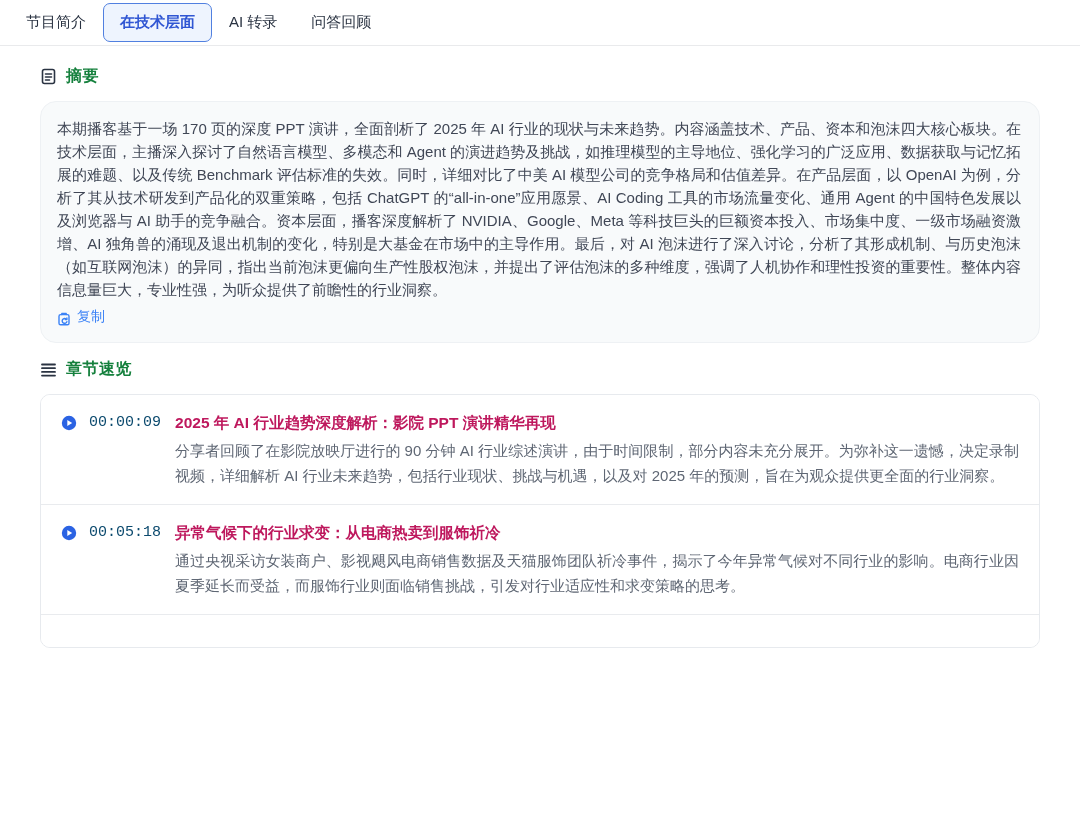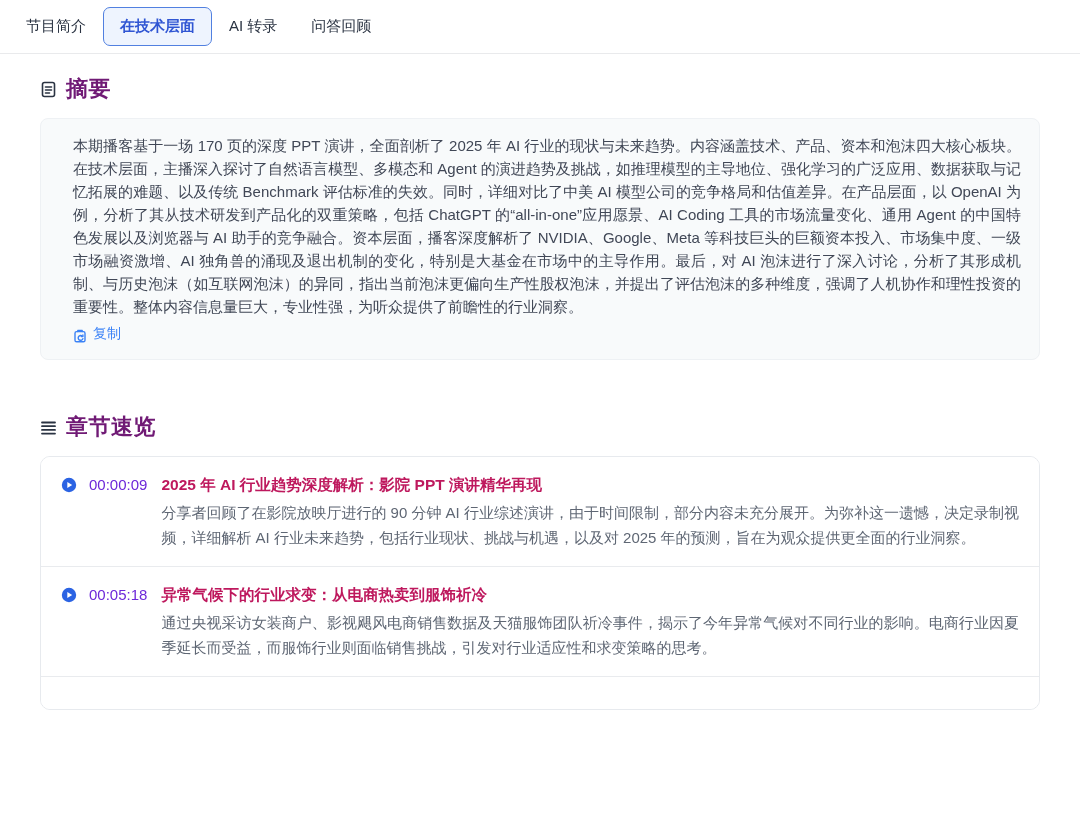--- a/index.html
+++ b/index.html
@@ -1,52 +1,52 @@
 <!DOCTYPE html>
 <html><head>
 <meta charset="utf-8">
 <style>
   * { margin: 0; padding: 0; box-sizing: border-box; }
   html, body { width: 1080px; height: 819px; overflow: hidden; background: #ffffff;
     font-family: "Liberation Sans", "DejaVu Sans", sans-serif; }
 
   
-  .tabbar { display: flex; align-items: center; height: 54px; padding-left: 9px;
+  .tabbar { display: flex; align-items: center; height: 46px; padding-left: 9px;
     border-bottom: 1px solid #e9eaec; }
   .tab { padding: 9px 16px; font-size: 15px; color: #2a3342; cursor: pointer;
     border: 1.5px solid transparent; border-radius: 7px; white-space: nowrap; }
   .tab.active { color: #3056d3; background: #eef4fe; border-color: #5180e0; font-weight: 700; }
 
   
   .content { padding: 20px 40px 0 40px; }
 
   .section-header { display: flex; align-items: center; gap: 9px; margin-bottom: 14px; }
-  .section-header h2 { font-size: 22px; font-weight: 700; color: #701a75; letter-spacing: .5px; }
+  .section-header h2 { font-size: 16px; font-weight: 700; color: #15803d; letter-spacing: .5px; }
   .hdr-icon { width: 17px; height: 17px; flex: none; display: inline-flex; }
 
   
-  .summary-card { background: #f8fafb; border: 1px solid #eef1f4; border-radius: 8px;
-    padding: 15px 18px 12px 32px; margin-bottom: 52px; }
+  .summary-card { background: #f8fafb; border: 1px solid #eef1f4; border-radius: 16px;
+    padding: 15px 18px 12px 16px; margin-bottom: 16px; }
   .summary-text { font-size: 15px; line-height: 23px; color: #404756; text-align: justify; }
   .copy-link { display: inline-flex; align-items: flex-end; gap: 6px; margin-top: 7px;
     color: #3b82f6; font-size: 14px; cursor: pointer; text-decoration: none; }
   .copy-link svg { width: 14px; height: 14px; }
 
   
   .chapters-card { border: 1px solid #e7eaee; border-radius: 10px; overflow: hidden; }
   .stats-row { display: flex; justify-content: space-between; align-items: center;
     padding: 12px 20px; background: #f9fafb; border-bottom: 1px solid #ebedf0; }
   .stats-left { font-size: 13.5px; color: #3c4453; font-weight: 500; }
   .stats-right { font-size: 13.5px; color: #9aa3af; }
 
   .chapter-item { display: flex; align-items: flex-start; padding: 16px 20px; gap: 12px;
     cursor: pointer; background: #ffffff; }
   .chapter-item + .chapter-item { border-top: 1px solid #e9ebee; }
   .play { width: 16px; height: 16px; flex: none; margin-top: 4px; display: inline-flex; }
-  .time { flex: none; color: #6d28d9; font-size: 15px; line-height: 24px; margin-right: 2px; }
+  .time { flex: none; color: #0c4a6e; font-size: 15px; line-height: 24px; margin-right: 2px; font-family: Liberation Mono, monospace; }
   .ch-content { flex: 1; min-width: 0; }
   .ch-title { font-size: 15.5px; font-weight: 700; color: #be185d; line-height: 24px; }
   .ch-desc { margin-top: 4px; font-size: 15px; color: #5f6774; line-height: 24.5px;
     text-align: justify; }
   .ch-desc:empty { display: none; }
 </style>
 </head>
 <body>
 
 <div class="tabbar">

